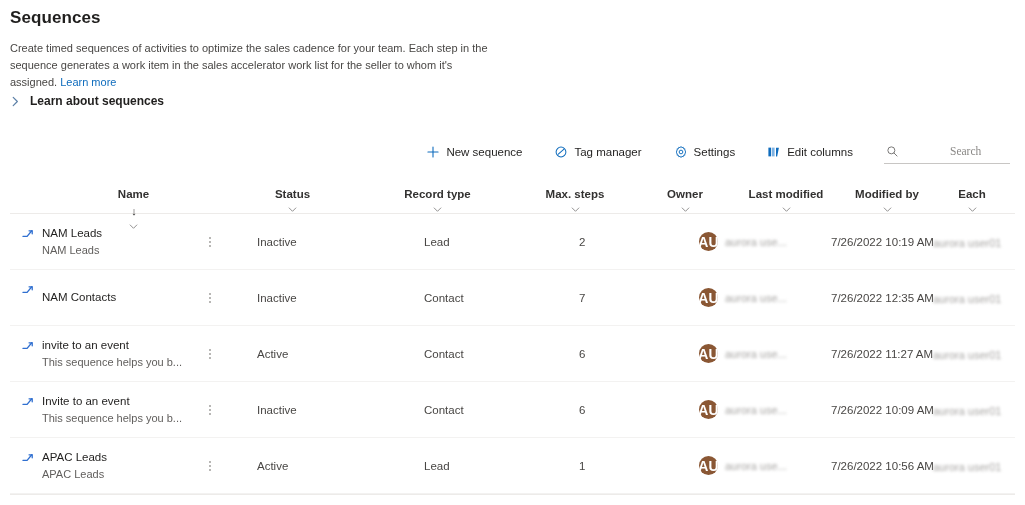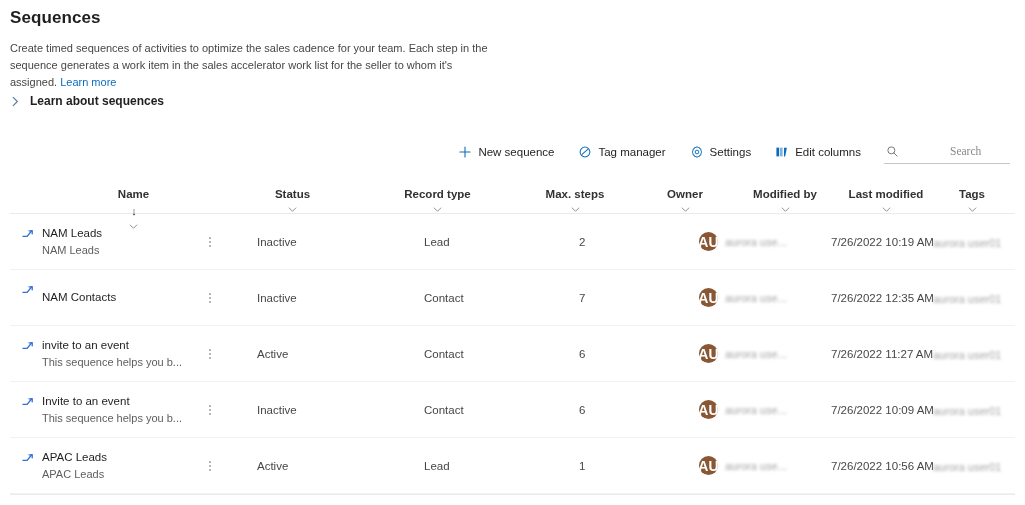--- a/index.html
+++ b/index.html
@@ -30,21 +30,21 @@
     position: absolute; left: 10px; top: 94px;
     display: flex; align-items: center; gap: 9px;
     cursor: pointer;
   }
   .chev-right { width: 11px; height: 11px; display: block; }
   .learn-label { font-size: 12px; font-weight: 700; color: #201f1e; }
 
   
   .cmdbar {
     position: absolute; right: 15px; top: 141px;
-    display: flex; align-items: center; gap: 6px;
+    display: flex; align-items: center; gap: 14px;
     height: 22px;
   }
   .cmd-btn {
     display: flex; align-items: center; gap: 6px;
     padding: 2px 9px; height: 22px;
     font-size: 11.5px; color: #201f1e;
     background: transparent; border: none; cursor: pointer;
     white-space: nowrap;
   }
   .cmd-icon { width: 14px; height: 14px; display: block; flex: none; }
@@ -262,40 +262,40 @@
 
       <div class="hcell c-owner">
         <span>Owner</span>
         <span>
           <svg class="chev-down" viewBox="0 0 10 10">
               <path d="M1 3 L5 7 L9 3" fill="none" stroke="#605e5c" stroke-width="1"></path>
             </svg>
         </span>
       </div>
 
+      <div class="hcell c-mod">
+        <span>Last modified</span>
+        <span>
+          <svg class="chev-down" viewBox="0 0 10 10">
+              <path d="M1 3 L5 7 L9 3" fill="none" stroke="#605e5c" stroke-width="1"></path>
+            </svg>
+        </span>
+      </div>
+
       <div class="hcell c-modby">
         <span>Modified by</span>
         <span>
           <svg class="chev-down" viewBox="0 0 10 10">
               <path d="M1 3 L5 7 L9 3" fill="none" stroke="#605e5c" stroke-width="1"></path>
             </svg>
         </span>
       </div>
 
-      <div class="hcell c-mod">
-        <span>Last modified</span>
-        <span>
-          <svg class="chev-down" viewBox="0 0 10 10">
-              <path d="M1 3 L5 7 L9 3" fill="none" stroke="#605e5c" stroke-width="1"></path>
-            </svg>
-        </span>
-      </div>
-
       <div class="hcell c-tags">
-        <span>Tags</span>
+        <span>Each</span>
         <span>
           <svg class="chev-down" viewBox="0 0 10 10">
               <path d="M1 3 L5 7 L9 3" fill="none" stroke="#605e5c" stroke-width="1"></path>
             </svg>
         </span>
       </div>
     </div>
 
     <div id="rows-host">
   <div class="grid-row">

